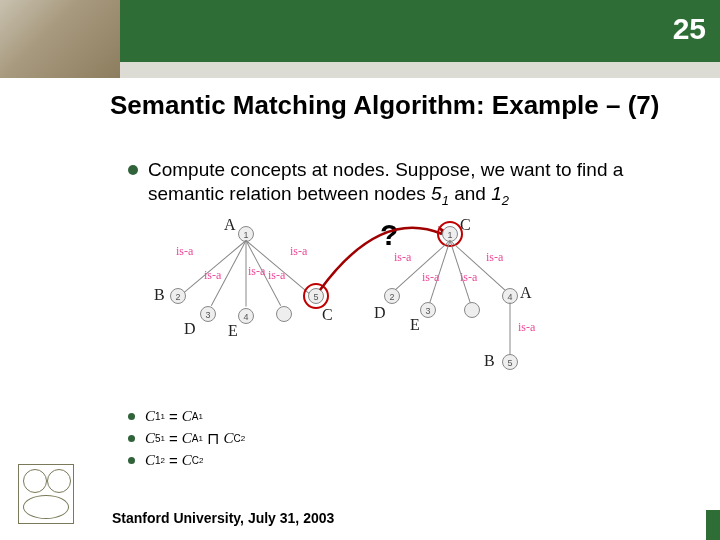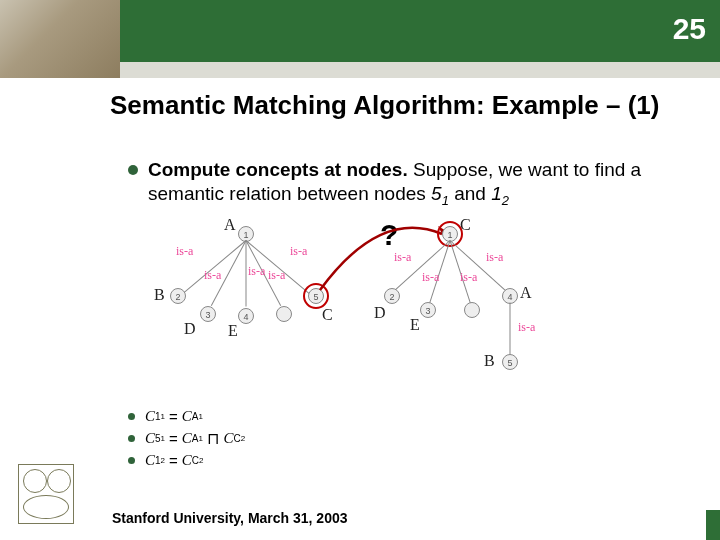--- a/index.html
+++ b/index.html
@@ -60,21 +60,21 @@
     border-radius: 50%;
     margin-right: 10px;
     margin-top: 7px;
     flex-shrink: 0;
   }
   .bullet-text {
     font-size: 19px;
     line-height: 1.25;
     color: #000;
   }
-  .bullet-text b { font-weight: bold; }
+  .bullet-text b { font-weight: normal; }
   .ital { font-style: italic; }
   .sub { font-style: italic; font-size: 13px; vertical-align: sub; }
   .diagram {
     position: absolute;
     left: 150px; top: 220px;
     width: 460px; height: 170px;
   }
   .node {
     position: absolute;
     width: 16px; height: 16px;
@@ -174,21 +174,21 @@
 <body>
 
 <div class="header">
   <div class="header-img"></div>
   <div class="header-green">
     <div class="page-num">25</div>
   </div>
   <div class="header-grey"></div>
 </div>
 
-<div class="title">Semantic Matching Algorithm: Example – (1)</div>
+<div class="title">Semantic Matching Algorithm: Example – (7)</div>
 
 <div class="bullet-main">
   <div class="dot"></div>
   <div class="bullet-text">
     <b>Compute concepts at nodes. </b><span>Suppose, we want to find a semantic relation between nodes </span><span class="ital">5</span><span class="sub">1</span><span> and </span><span class="ital">1</span><span class="sub">2</span>
   </div>
 </div>
 
 <div class="diagram">
 
@@ -286,14 +286,14 @@
     <span style="margin:0 4px">=</span>
     <span class="cv">C</span>
       <span class="csub">C</span>
       <sub class="csub" style="font-size:8px">2</sub>
   </div>
 </div>
 
 <div class="logo">
   <div style="position:absolute;left:4px;top:30px;width:46px;height:24px;border:1px solid #7a7a5a;border-radius:50%"></div>
 </div>
-<div class="footer">Stanford University, March 31, 2003</div>
+<div class="footer">Stanford University, July 31, 2003</div>
 <div class="footer-bar"></div>
 
 </body></html>

